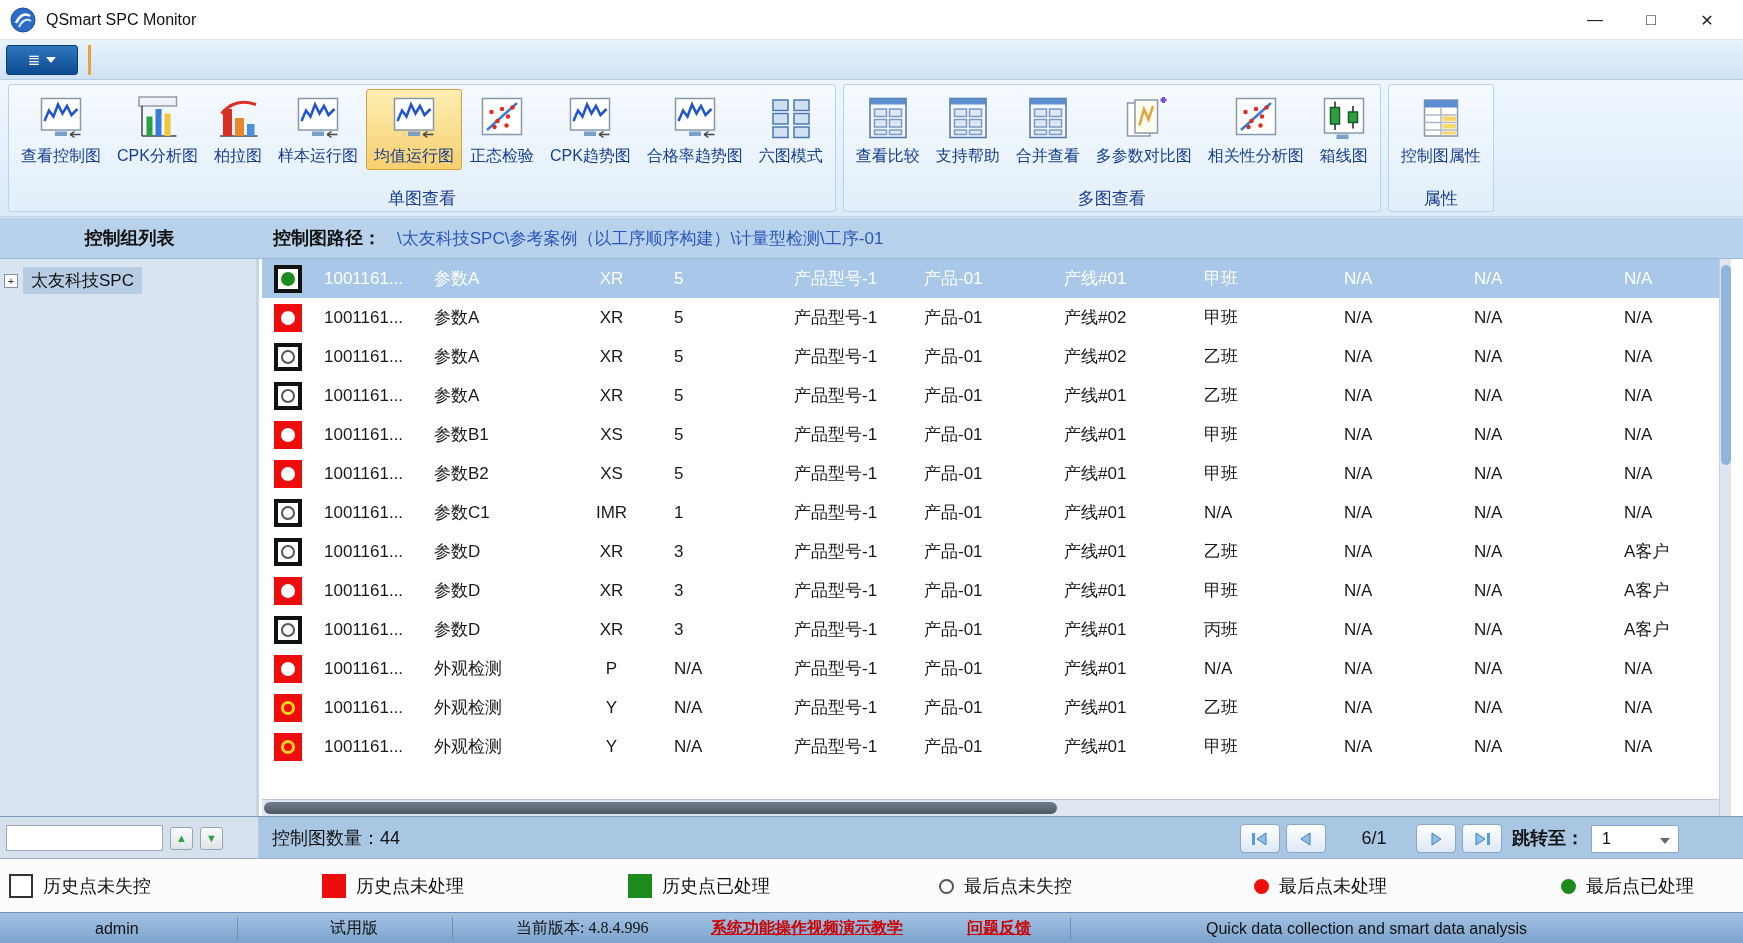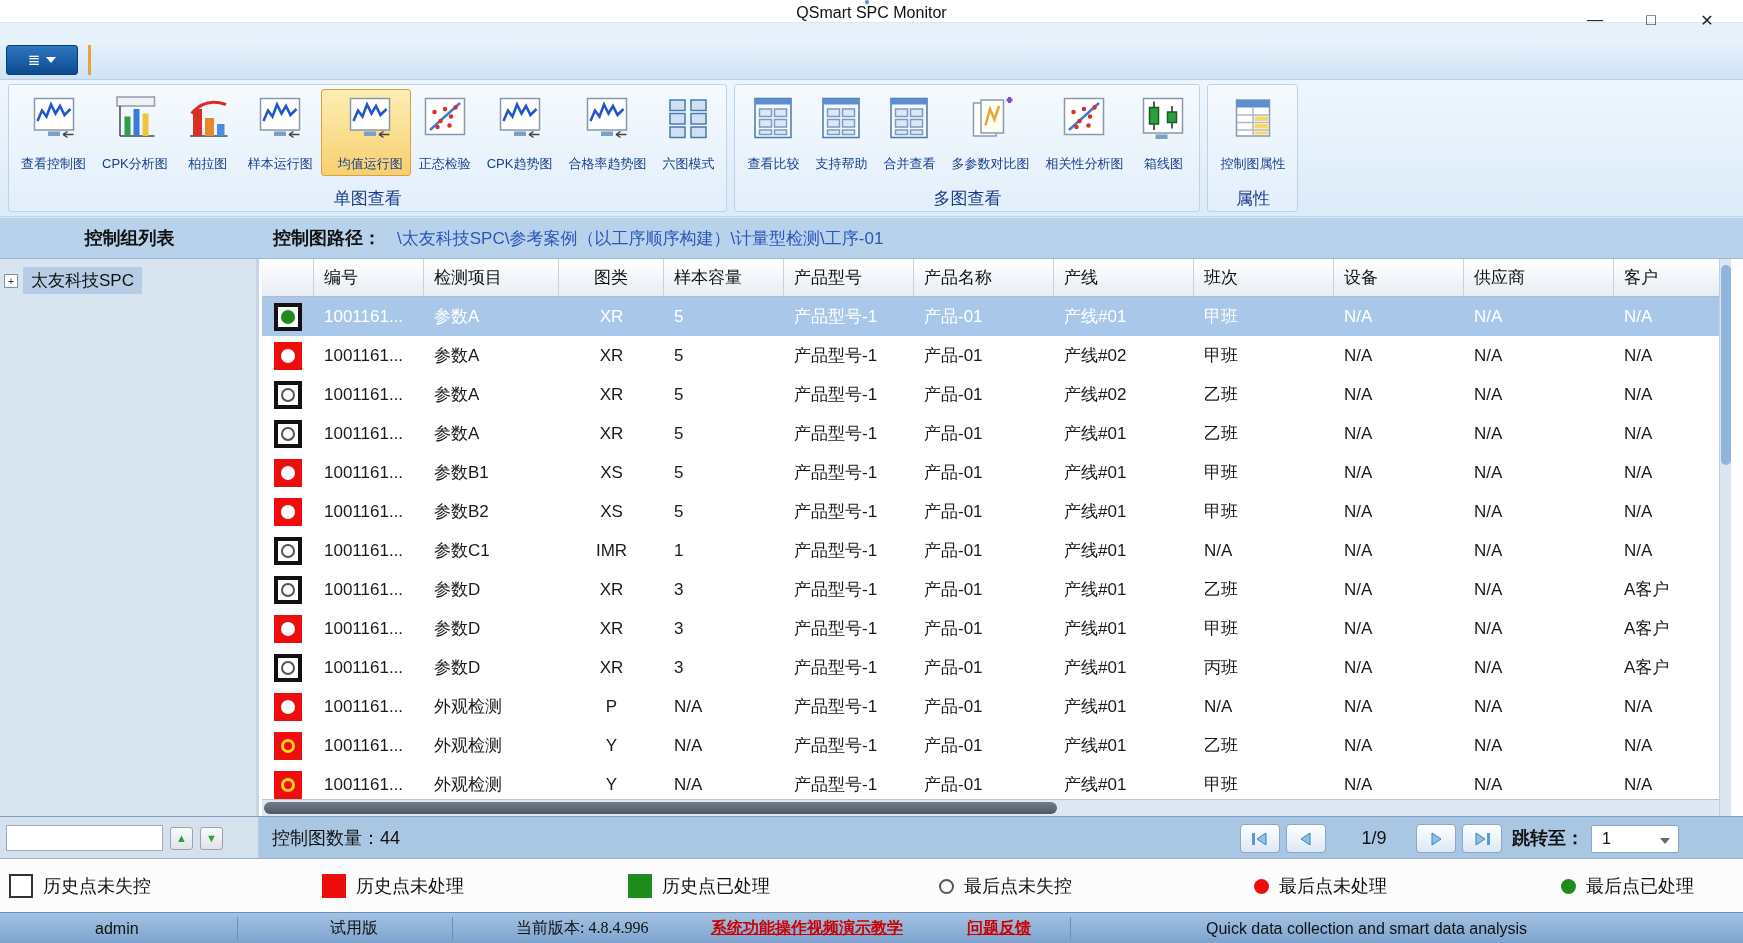--- a/index.html
+++ b/index.html
@@ -1,22 +1,22 @@
 <!DOCTYPE html>
 <html><head>
 <meta charset="utf-8">
 <style>
   * { margin:0; padding:0; box-sizing:border-box; }
   html,body { width:1743px; height:943px; overflow:hidden;
     font-family:"Liberation Sans","DejaVu Sans",sans-serif; }
   #app { position:relative; width:1743px; height:943px; background:#e7f1fb; overflow:hidden; }
 
   
-  .titlebar { position:absolute; left:0; top:0; width:100%; height:23px; background:#ffffff;
-    border-bottom:1px solid #e2e6ea; display:flex; align-items:center; padding:0 10px;flex-direction:column; }
+  .titlebar { position:absolute; left:0; top:0; width:100%; height:40px; background:#ffffff;
+    border-bottom:1px solid #e2e6ea; display:flex; align-items:center; padding:0 10px; }
   .logo { width:26px; height:26px; margin-right:10px; }
   .title-text { font-size:16px; color:#111; }
   .win-controls { position:absolute; right:8px; top:0; height:40px; display:flex; }
   .win-btn { width:56px; height:40px; display:flex; align-items:center; justify-content:center;
     font-size:16px; color:#222; cursor:pointer; }
 
   
   .menubar { position:absolute; left:0; top:40px; width:100%; height:40px;
     background:linear-gradient(#e8f3fc,#cfe2f5); border-bottom:1px solid #b9cfe6;
     display:flex; align-items:center; }
@@ -32,24 +32,24 @@
 
   
   .ribbon { position:absolute; left:0; top:80px; width:100%; height:137px;
     background:linear-gradient(#eef6fd,#dcebf9); border-bottom:1px solid #c2d4e8; display:flex; padding:4px 0 2px 8px; }
   .ribbon-group { height:128px; border:1px solid #bcd2e8; border-radius:3px; margin-right:7px;
     background:linear-gradient(#f5fafe,#e2eefa); display:flex; flex-direction:column; }
   .rg-buttons { flex:1; display:flex; align-items:flex-start; padding:4px 4px 0 4px; }
   .rg-label { height:25px; text-align:center; font-size:17px; color:#1b3e8f; padding-top:1px; }
   .ribbon-btn { display:flex; flex-direction:column; align-items:center; padding:5px 8px 3px 8px;
     border-radius:3px; cursor:pointer; }
-  .ribbon-btn.active { background:linear-gradient(#fdeeb3,#f7cf6f); border:1px solid #d9a23c; padding:4px 7px 2px 16px; }
+  .ribbon-btn.active { background:linear-gradient(#fdeeb3,#f7cf6f); border:1px solid #d9a23c; padding:4px 7px 2px 7px; }
   .rb-icon { width:48px; height:48px; }
   .rb-icon svg { width:48px; height:48px; }
-  .rb-label { margin-top:13px; font-size:13px; color:#17408f; white-space:nowrap; }
+  .rb-label { margin-top:4px; font-size:16px; color:#17408f; white-space:nowrap; }
 
   
   .pathbar { position:absolute; left:0; top:217px; width:100%; height:42px;
     background:#b9d2ec; border-top:1px solid #d6e6f6; border-bottom:1px solid #9cb8d8;
     display:flex; align-items:center; }
   .pb-left { width:259px; text-align:center; font-size:18px; font-weight:bold; color:#111; }
   .pb-label { margin-left:14px; font-size:18px; font-weight:bold; color:#111; }
   .pb-value { margin-left:16px; font-size:17px; color:#2a56b8; }
 
   
@@ -368,34 +368,20 @@
   </div>
 
   <div class="main">
     <div class="tree-panel" id="tree-panel">
         <div class="tree-item">
           <span class="tree-expander">+</span>
           <span class="tree-label">太友科技SPC</span>
         </div>
       </div>
     <div class="table-wrap">
-      <div class="thead" id="thead">
-          <div class="th center" style="width: 52px;"></div>
-          <div class="th" style="width: 110px;">编号</div>
-          <div class="th" style="width: 135px;">检测项目</div>
-          <div class="th center" style="width: 105px;">图类</div>
-          <div class="th" style="width: 120px;">样本容量</div>
-          <div class="th" style="width: 130px;">产品型号</div>
-          <div class="th" style="width: 140px;">产品名称</div>
-          <div class="th" style="width: 140px;">产线</div>
-          <div class="th" style="width: 140px;">班次</div>
-          <div class="th" style="width: 130px;">设备</div>
-          <div class="th" style="width: 150px;">供应商</div>
-          <div class="th" style="width: 117px;">客户</div>
-        </div>
       <div id="tbody">
           <div class="trow selected">
             <div class="tcell center" style="width: 52px;">
               <span class="sticon sq-white">
                 <span class="dot green"></span>
               </span>
             </div>
             <div class="tcell" style="width: 110px;">1001161...</div>
             <div class="tcell" style="width: 135px;">参数A</div>
             <div class="tcell center" style="width: 105px;">XR</div>
@@ -650,21 +636,21 @@
       <svg width="20" height="16" viewBox="0 0 20 16">
         <rect x="2" y="2" width="3" height="12" fill="#5b9bd5"></rect>
           <path d="M16 2 L7 8 L16 14 Z" fill="#8fc0ea" stroke="#3f7fbd"></path>
       </svg>
     </div>
     <div class="pg-btn" style="left:1286px;">
       <svg width="20" height="16" viewBox="0 0 20 16">
         <path d="M14 2 L5 8 L14 14 Z" fill="#8fc0ea" stroke="#3f7fbd"></path>
       </svg>
     </div>
-    <div class="pg-indicator">1/9</div>
+    <div class="pg-indicator">6/1</div>
     <div class="pg-btn" style="left:1416px;">
       <svg width="20" height="16" viewBox="0 0 20 16">
         <path d="M6 2 L15 8 L6 14 Z" fill="#8fc0ea" stroke="#3f7fbd"></path>
       </svg>
     </div>
     <div class="pg-btn" style="left:1462px;">
       <svg width="20" height="16" viewBox="0 0 20 16">
         <path d="M4 2 L13 8 L4 14 Z" fill="#8fc0ea" stroke="#3f7fbd"></path>
           <rect x="15" y="2" width="3" height="12" fill="#5b9bd5"></rect>
       </svg>

